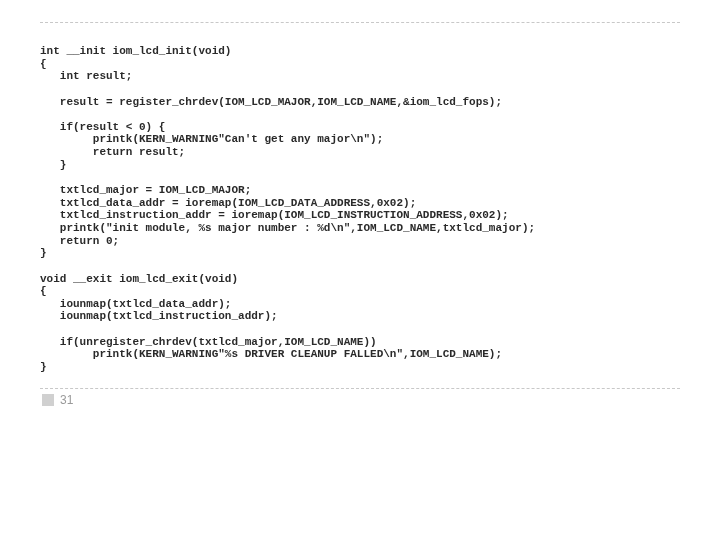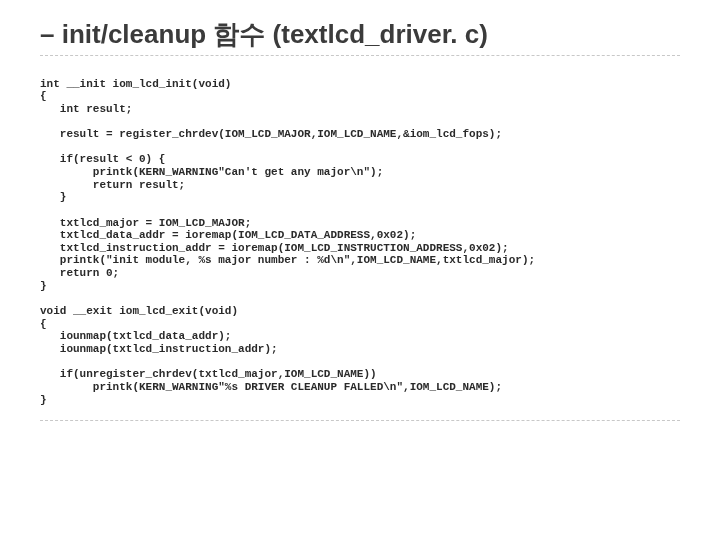--- a/index.html
+++ b/index.html
@@ -60,21 +60,20 @@
   }
   .pagenum {
     font-size: 12px;
     color: #9a9a9a;
   }
 </style>
 </head>
 <body>
 
 <div class="slide">
-  <div class="title-line2">– init/cleanup 함수 (textlcd_driver. c)</div>
   <hr class="title-rule">
   <div class="code">int __init iom_lcd_init(void)
 {
    int result;
 
    result = register_chrdev(IOM_LCD_MAJOR,IOM_LCD_NAME,&amp;iom_lcd_fops);
 
    if(result &lt; 0) {
         printk(KERN_WARNING"Can't get any major\n");
         return result;
@@ -89,13 +88,17 @@
 
 void __exit iom_lcd_exit(void)
 {
    iounmap(txtlcd_data_addr);
    iounmap(txtlcd_instruction_addr);
 
    if(unregister_chrdev(txtlcd_major,IOM_LCD_NAME))
         printk(KERN_WARNING"%s DRIVER CLEANUP FALLED\n",IOM_LCD_NAME);
 }</div>
   <hr class="bottom-rule">
+  <div class="pagewrap">
+    <div class="pagemark"></div>
+    <div class="pagenum">31</div>
+  </div>
 </div>
 
 </body></html>

